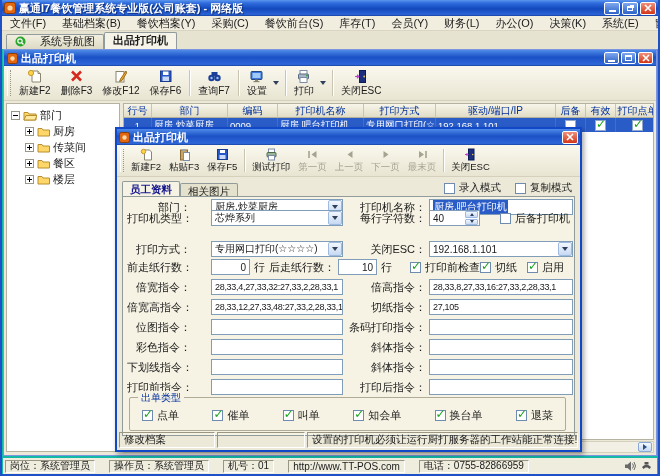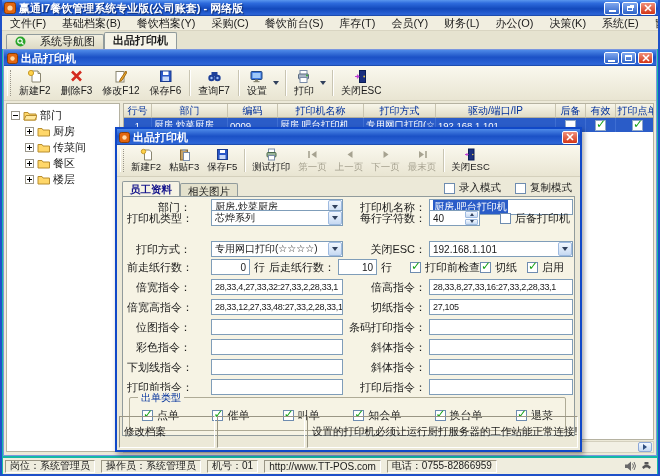--- a/index.html
+++ b/index.html
@@ -93,25 +93,25 @@
   .spb{flex:1;background:linear-gradient(#F2F7FE,#C6D9F2);border:1px solid #9EBAE0;border-radius:1px;display:flex;align-items:center;justify-content:center}
   .tri-u{width:0;height:0;border-left:2.5px solid transparent;border-right:2.5px solid transparent;border-bottom:3px solid #30405C}
   .tri-dd{width:0;height:0;border-left:2.5px solid transparent;border-right:2.5px solid transparent;border-top:3px solid #30405C}
   .cb{display:inline-block;width:11px;height:11px;background:#fff;border:1px solid #6E8CB0;position:relative;flex:none}
   .cb-on::after,.gridcb.cb-on::after{content:"\2713";position:absolute;left:0px;top:-3px;font-size:12px;font-weight:bold;color:#17A317;line-height:13px}
   .cblab{margin-left:4px;white-space:nowrap}
   .groupbox{position:absolute;left:6px;right:8px;top:200px;height:34px;border:1px solid #AFAB96;border-radius:2px}
   .legend{position:absolute;top:-7px;left:8px;background:#F6F3E4;padding:0 3px;color:#00309C;font-size:10px}
   .gitems{position:absolute;left:12px;right:12px;top:10px;display:flex;justify-content:space-between;align-items:center}
   .gitem{display:flex;align-items:center}
-  .dstatus{position:absolute;left:2px;right:2px;bottom:2px;height:32px;display:flex;gap:2px;font-size:10.5px}
+  .dstatus{position:absolute;left:2px;right:2px;bottom:2px;height:16px;display:flex;gap:2px;font-size:10.5px}
   .scell{border:1px solid;border-color:#9A9684 #FFF #FFF #9A9684;display:flex;align-items:center;padding:0 4px;white-space:nowrap;overflow:hidden}
   
   .statusbar{position:absolute;left:1px;right:1px;bottom:0;height:16px;background:#EFEDDE;display:flex;align-items:center;
-             gap:6px;padding:0 2px;font-size:10px}
+             gap:14px;padding:0 2px;font-size:10px}
   .statusbar .scell{height:13px}
   .sicons{margin-left:auto;display:flex;gap:3px;align-items:center;padding-right:2px}
 </style>
 </head>
 <body>
 
 <div id="app">
 
   <div class="titlebar">
     <svg width="12" height="12">

